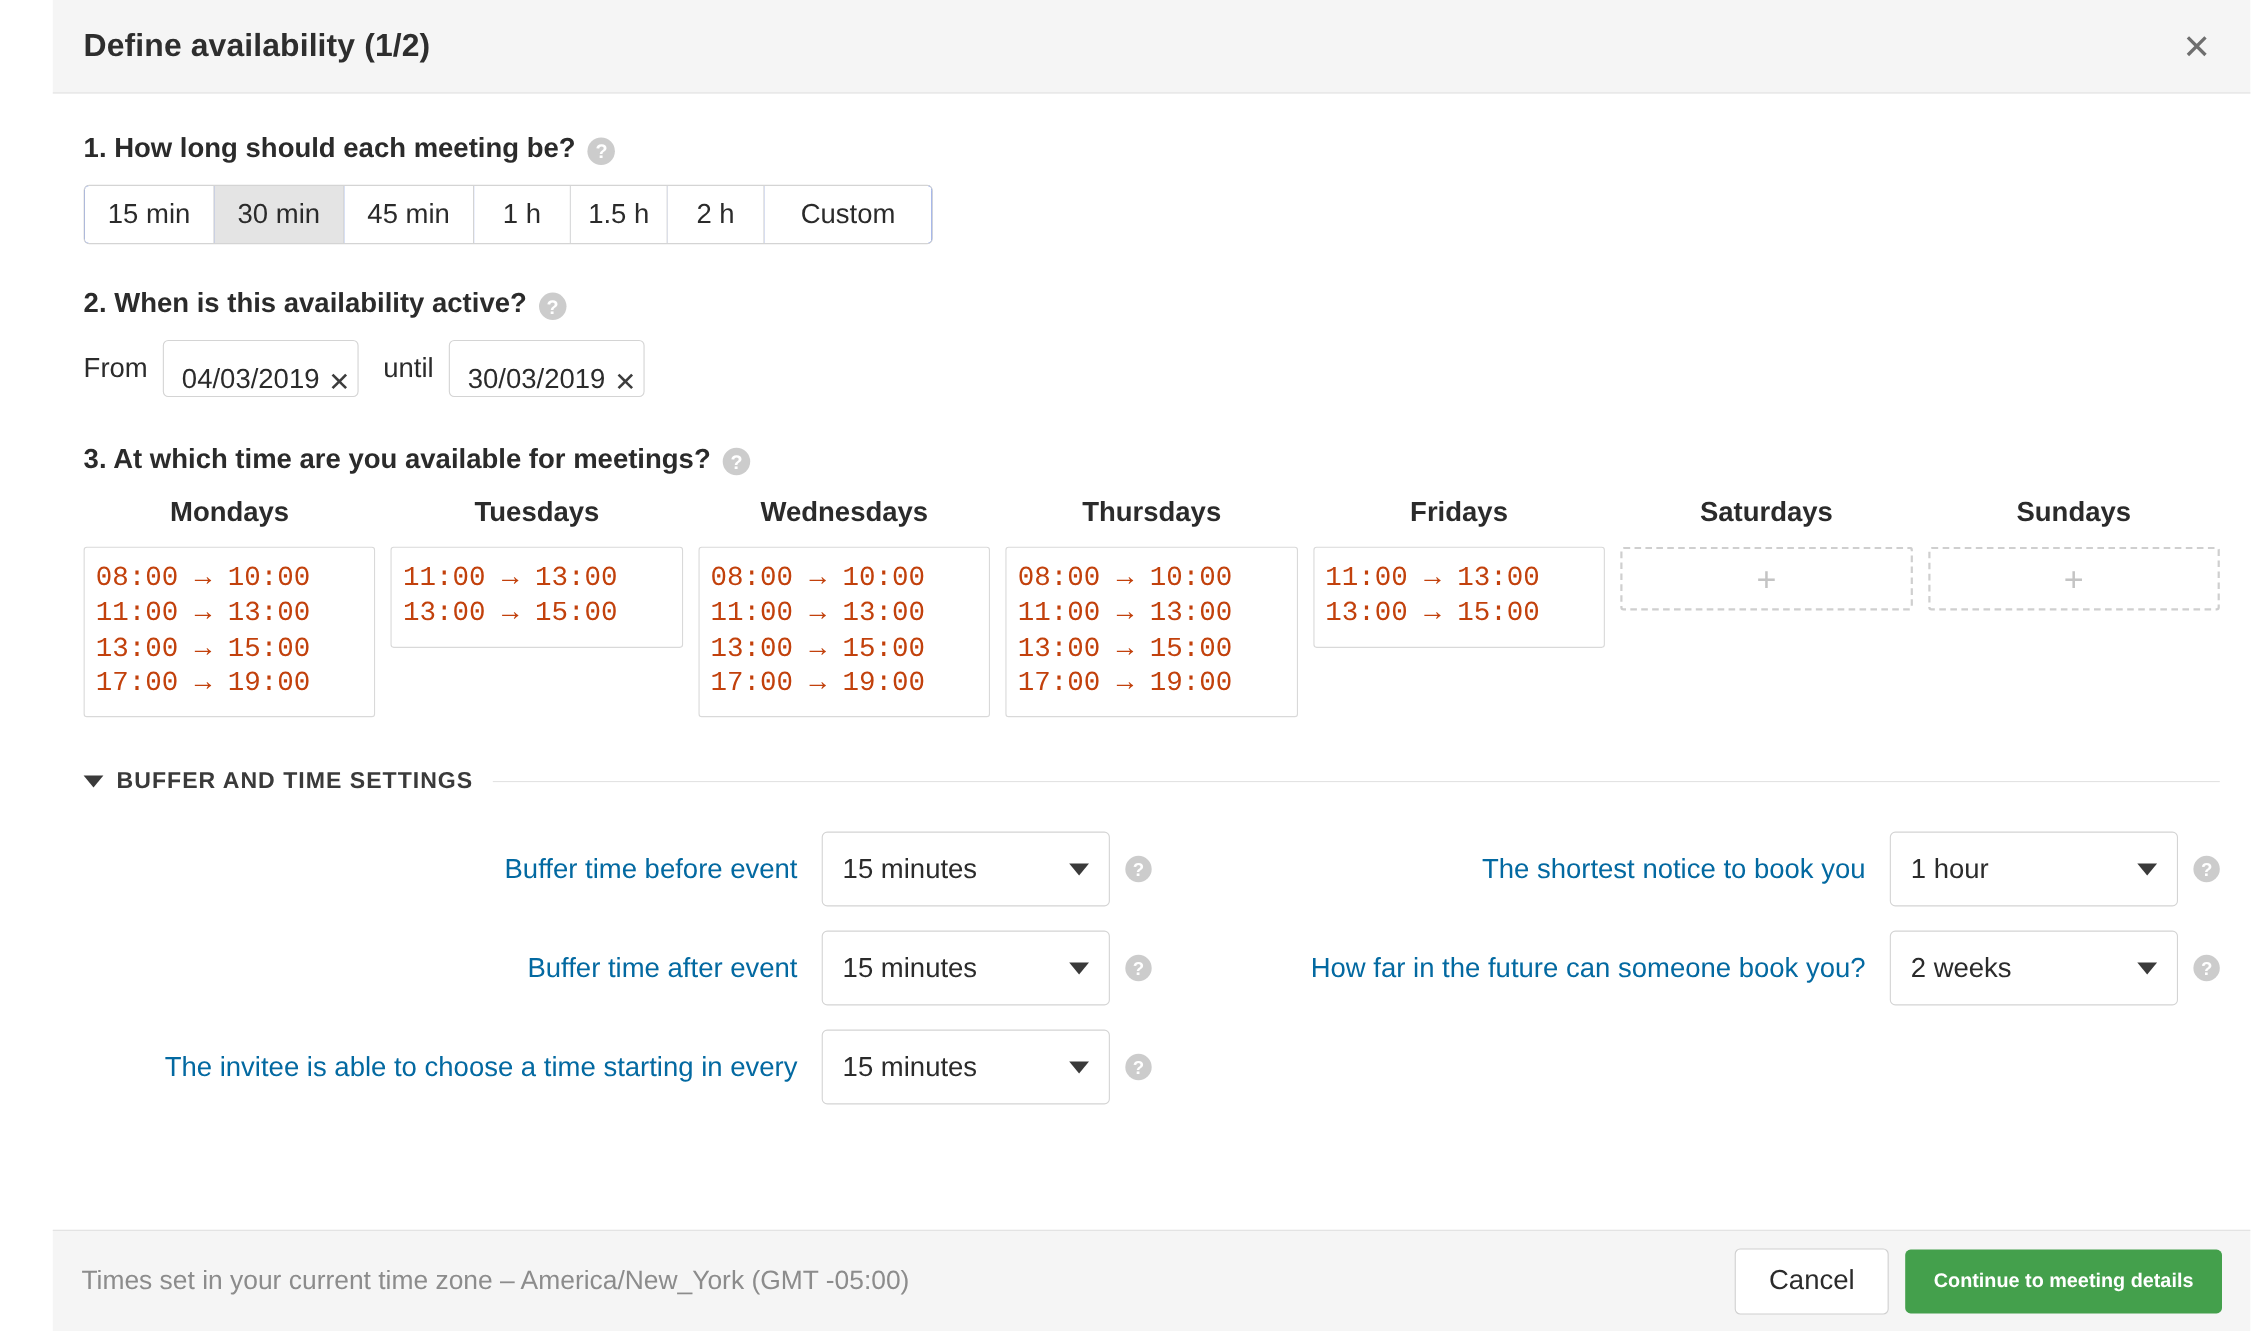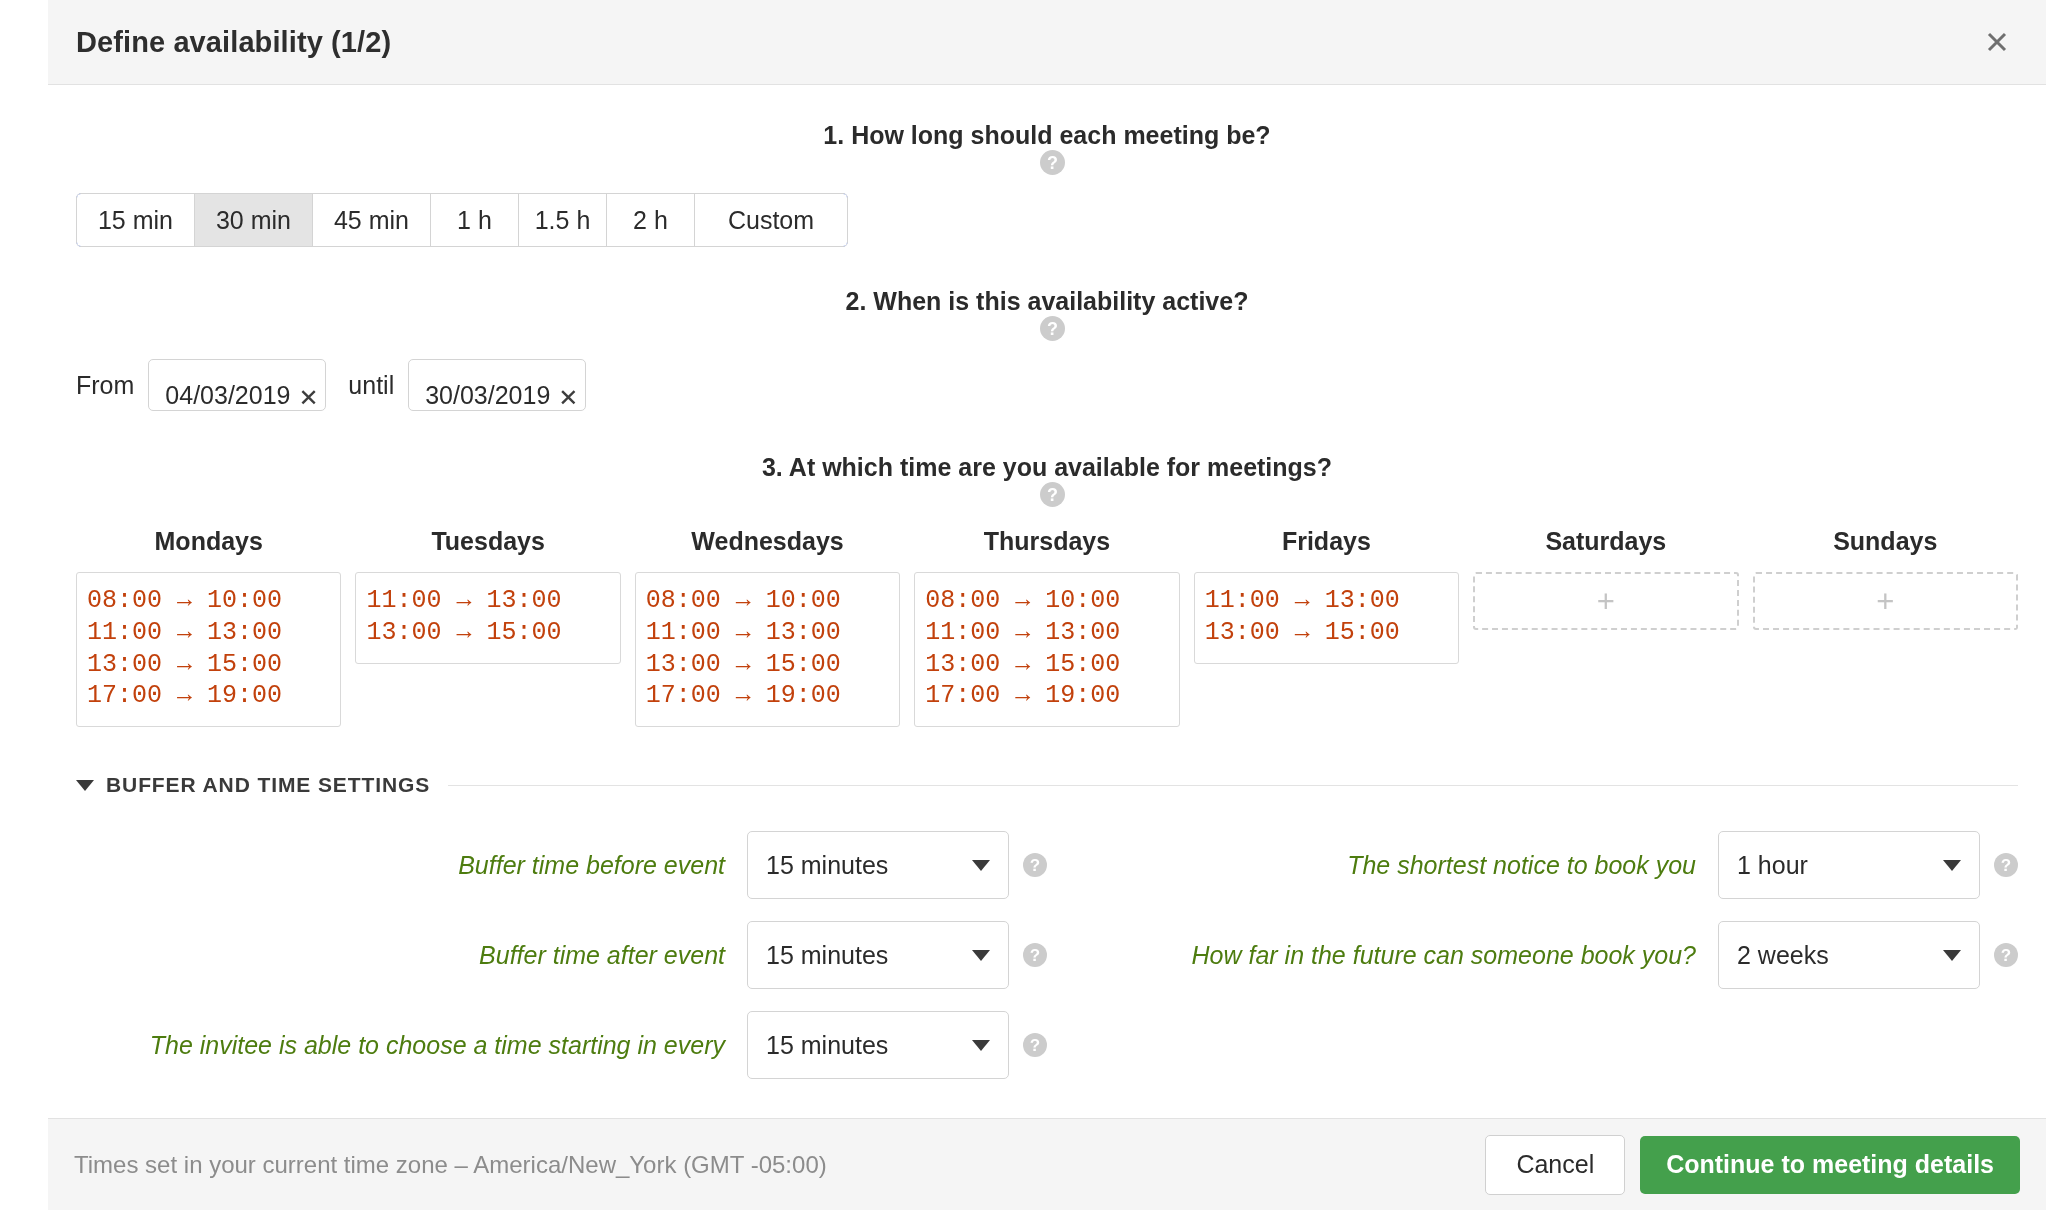--- a/index.html
+++ b/index.html
@@ -60,23 +60,22 @@
     padding: 36px 28px 0 28px;
     box-sizing: border-box;
     overflow: hidden;
   }
 
   .question {
     font-size: 25px;
     font-weight: bold;
     color: #2b2b2b;
     display: flex;
-    align-items: center;
+    align-items: flex-end;
     margin: 0 0 18px 0;
-    flex-direction: column;
   }
   .question-text { white-space: nowrap; }
 
   .help-icon {
     display: inline-flex;
     align-items: center;
     justify-content: center;
     width: 25px;
     height: 25px;
     border-radius: 50%;
@@ -248,25 +247,24 @@
     min-width: 0;
   }
   .setting-row {
     display: flex;
     align-items: center;
     justify-content: flex-end;
     margin-bottom: 22px;
   }
   .setting-label {
     font-size: 25px;
-    color: #4d7c0f;
+    color: #0369a1;
     text-align: center;
     margin-right: 22px;
     white-space: nowrap;
-    font-style: italic;
   }
   .select {
     width: 262px;
     height: 68px;
     border: 1px solid #d4d4d4;
     border-radius: 5px;
     background: #ffffff;
     display: flex;
     align-items: center;
     justify-content: space-between;
@@ -312,21 +310,21 @@
     border-radius: 5px;
     height: 58px;
     padding: 0 30px;
     display: flex;
     align-items: center;
     cursor: pointer;
     margin-right: 15px;
     white-space: nowrap;
   }
   .btn-primary {
-    font-size: 25px;
+    font-size: 18px;
     font-weight: bold;
     color: #ffffff;
     background: #44a04c;
     border: none;
     border-radius: 5px;
     height: 58px;
     padding: 0 26px;
     display: flex;
     align-items: center;
     cursor: pointer;

